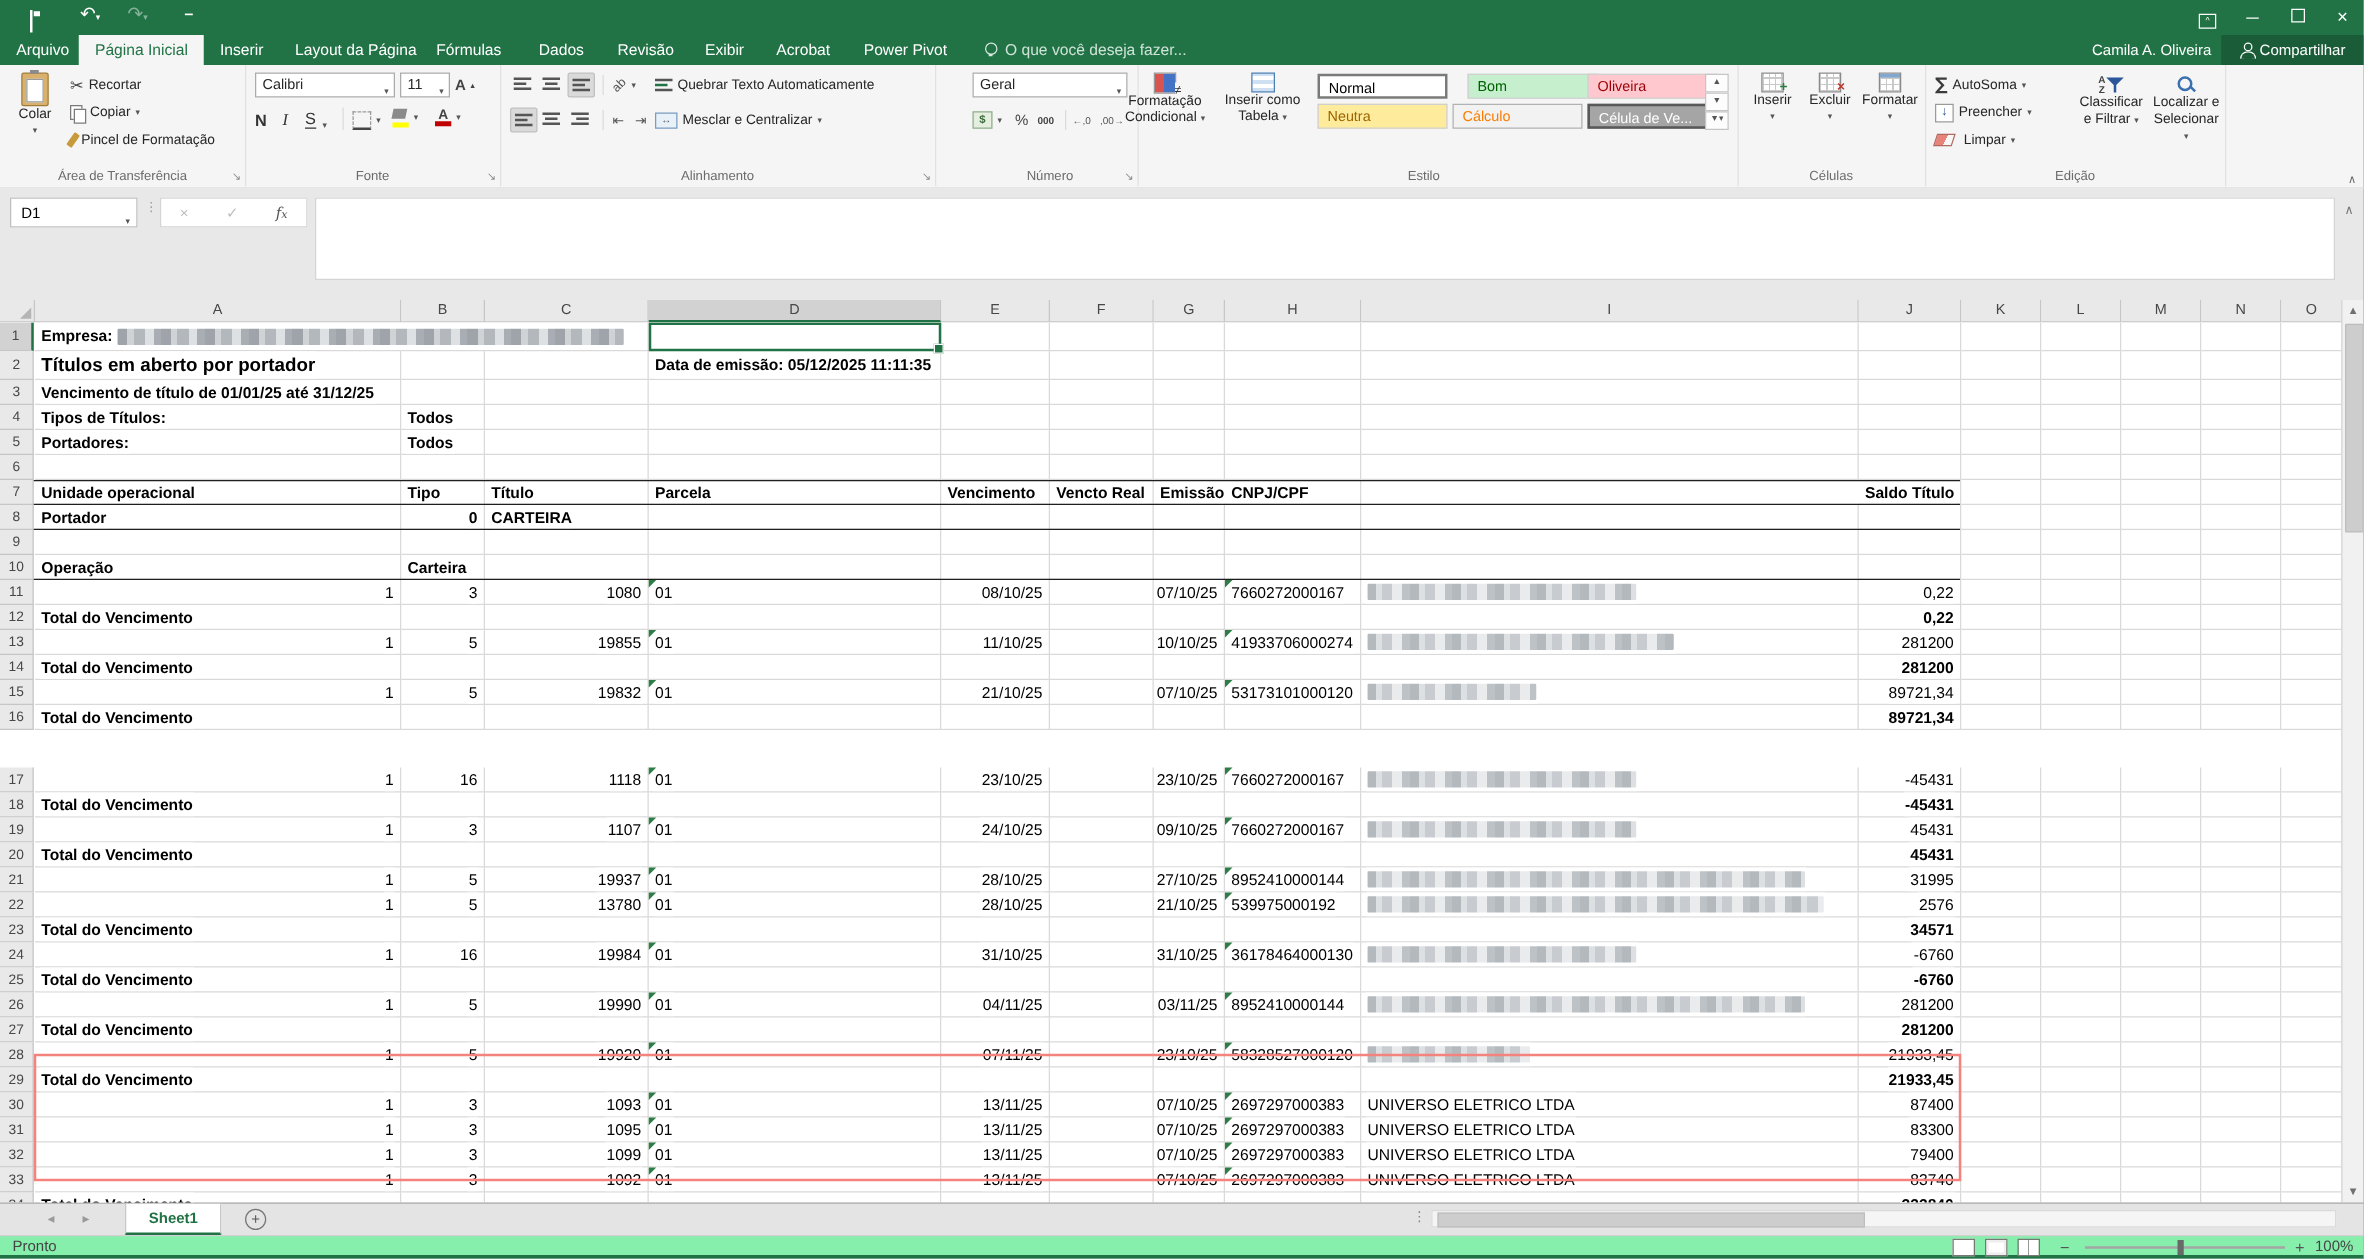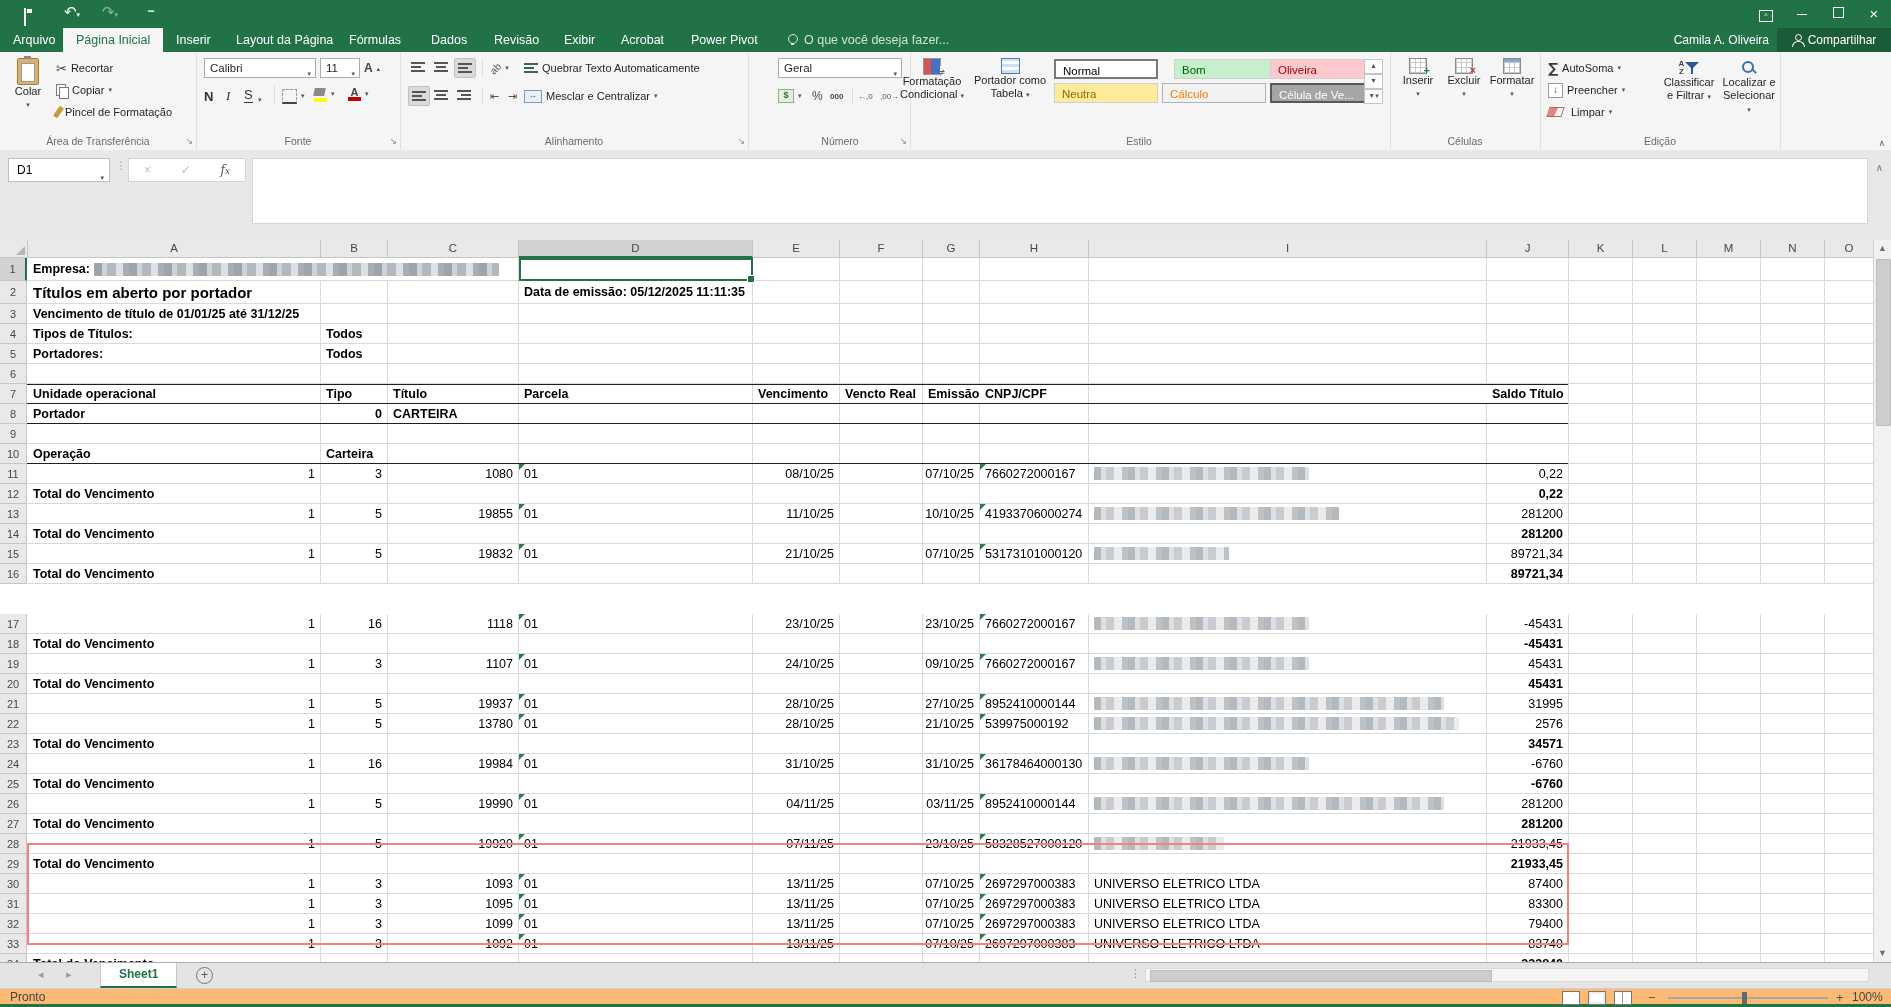--- a/index.html
+++ b/index.html
@@ -121,21 +121,21 @@
   #vscroll{position:absolute;left:1873px;top:240px;width:18px;height:722px;background:#f1f1f1;border-left:1px solid #d4d4d4;box-sizing:border-box;}
   .varrow{position:absolute;left:0;width:17px;height:17px;text-align:center;color:#707070;font-size:9px;line-height:17px;}
   #vthumb{position:absolute;left:2px;top:19px;width:13px;height:165px;background:#cdcdcd;border:1px solid #bdbdbd;border-radius:1px;}
   #sheetbar{position:absolute;left:0;top:962px;width:1891px;height:26px;background:#e4e4e4;border-top:1px solid #ababab;box-sizing:border-box;font-size:12px;}
   .tabnav{position:absolute;top:5px;color:#9a9a9a;font-size:11px;}
   #sheettab{position:absolute;left:100px;top:0;height:25px;background:#fff;border-right:1px solid #c8c8c8;border-left:1px solid #c8c8c8;border-bottom:2px solid #217346;color:#217346;font-weight:bold;line-height:23px;padding:0 18px;box-sizing:border-box;}
   #addsheet{position:absolute;left:196px;top:4px;width:15px;height:15px;border:1px solid #767676;border-radius:50%;color:#555;font-size:12px;line-height:14px;text-align:center;}
   #hsplit{position:absolute;left:1130px;top:4px;color:#888;font-size:11px;}
   #hscroll{position:absolute;left:1145px;top:5px;width:724px;height:14px;background:#f5f5f5;border:1px solid #dadada;box-sizing:border-box;}
   #hthumb{position:absolute;left:4px;top:1px;width:340px;height:10px;background:#cdcdcd;border:1px solid #bdbdbd;}
-  #statusbar{position:absolute;left:0;top:988px;width:1891px;height:19px;background:#fdba74;border-top:1px solid #d0d0d0;border-bottom:3px solid #217346;box-sizing:border-box;font-size:12px;color:#444;}
+  #statusbar{position:absolute;left:0;top:988px;width:1891px;height:19px;background:#86efac;border-top:1px solid #d0d0d0;border-bottom:3px solid #217346;box-sizing:border-box;font-size:12px;color:#444;}
   #statusmode{position:absolute;left:10px;top:1px;}
   .viewico{position:absolute;top:2px;width:16px;height:12px;background:#fff;border:1px solid #777;}
   .viewico.layout{box-shadow:inset 0 0 0 2px #eee;}
   .viewico.pbreak{background:linear-gradient(90deg,#fff 7px,#999 7px 8px,#fff 8px);}
   #zoomtrack{position:absolute;left:1668px;top:8px;width:160px;height:2px;background:#a5a5a5;}
   #zoomthumb{position:absolute;left:74px;top:-5px;width:5px;height:12px;background:#696969;}
   .zbtn{position:absolute;top:1px;color:#555;font-size:13px;}
   #zoomlabel{position:absolute;left:1852px;top:1px;}
 </style>
 </head>
@@ -321,21 +321,21 @@
     </div>
 
     <div class="rgroup" style="left:888px;width:502px;">
       <div class="bigbtn" style="left:8px;top:6px;width:72px;">
         <span class="cfico"></span>
         <span>Formatação</span>
           <span><span>Condicional</span> <span class="dd">▾</span></span>
       </div>
       <div class="bigbtn" style="left:84px;top:6px;width:76px;">
         <span class="ftico"></span>
-        <span>Portador como</span>
+        <span>Inserir como</span>
           <span><span>Tabela</span> <span class="dd">▾</span></span>
       </div>
       <div class="chip normal" style="left:166px;top:7px;">Normal</div>
       <div class="chip bom" style="left:274px;top:7px;margin-left:12px;">Bom</div>
       <div class="chip incorreto" style="left:382px;top:7px;">Oliveira</div>
       <div class="chip neutra" style="left:166px;top:31px;">Neutra</div>
       <div class="chip calculo" style="left:274px;top:31px;">Cálculo</div>
       <div class="chip veri" style="left:382px;top:31px;">Célula de Ve...</div>
       <div class="galarrow" style="left:476px;top:7px;">▲</div>
       <div class="galarrow" style="left:476px;top:22px;">▼</div>

